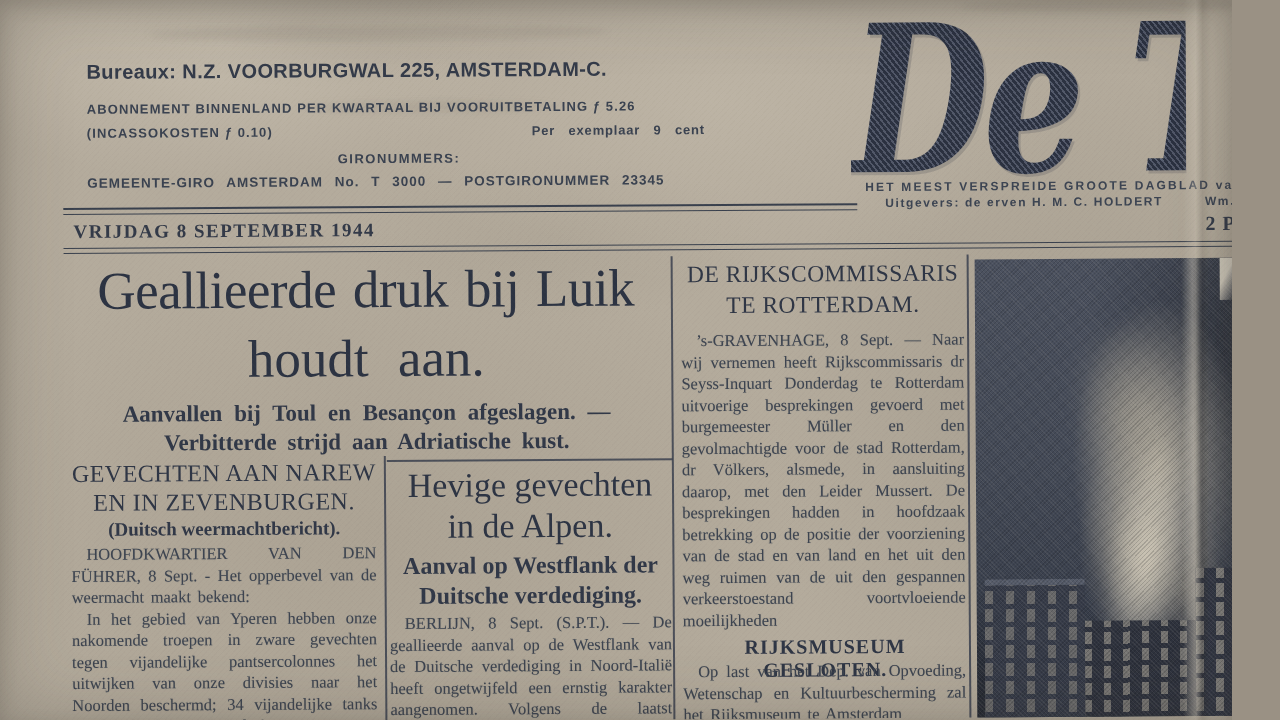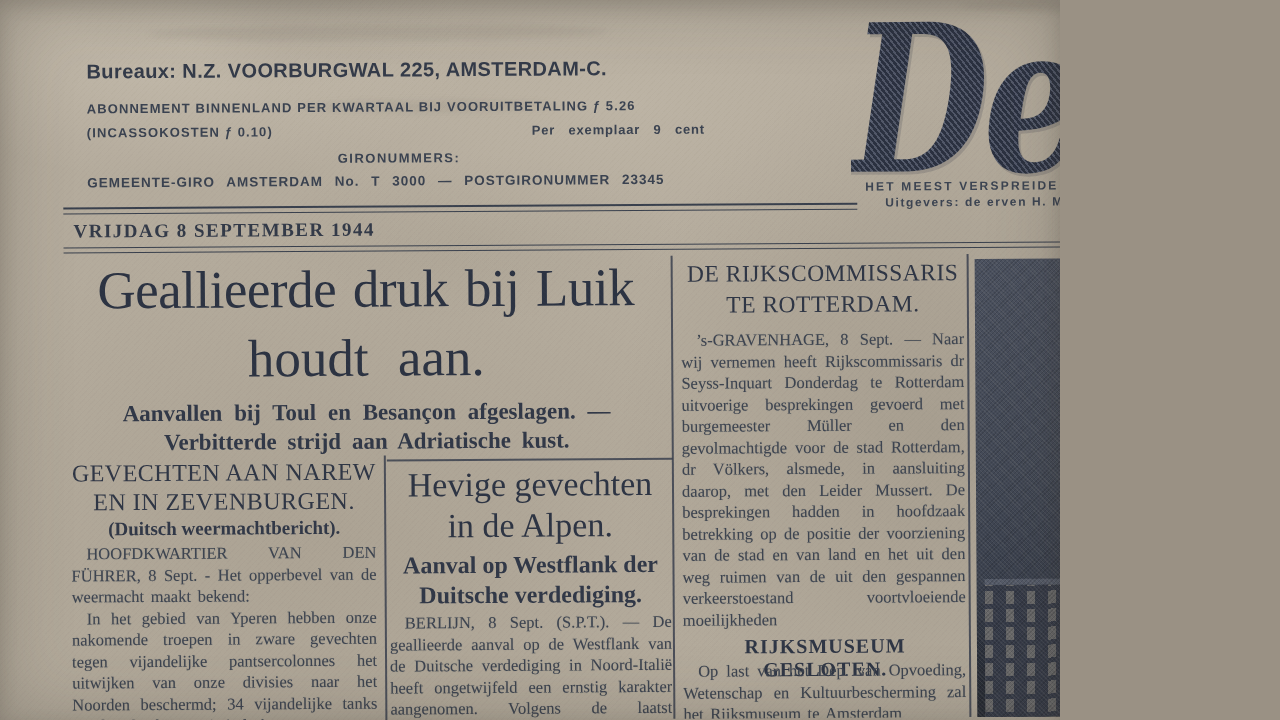--- a/index.html
+++ b/index.html
@@ -1,17 +1,17 @@
 <!DOCTYPE html>
 <html><head>
 <meta charset="utf-8">
 <style>
   html,body{margin:0;padding:0;background:#9a9184;}
   .sheet{
-    position:relative;width:1060px;height:720px;overflow:hidden;
+    position:relative;width:1232px;height:720px;overflow:hidden;
     background:#b4ab9c;
     font-family:"Liberation Serif","DejaVu Serif",serif;
     color:#39404d;
   }
   .tilt{position:absolute;inset:0;transform:rotate(-0.35deg);transform-origin:45% 45%;}
   
   .mottle{position:absolute;inset:0;pointer-events:none;
     background:
       radial-gradient(ellipse 420px 200px at 18% 6%, rgba(222,214,198,.35), transparent 70%),
       radial-gradient(ellipse 500px 260px at 58% 14%, rgba(214,206,190,.25), transparent 70%),

